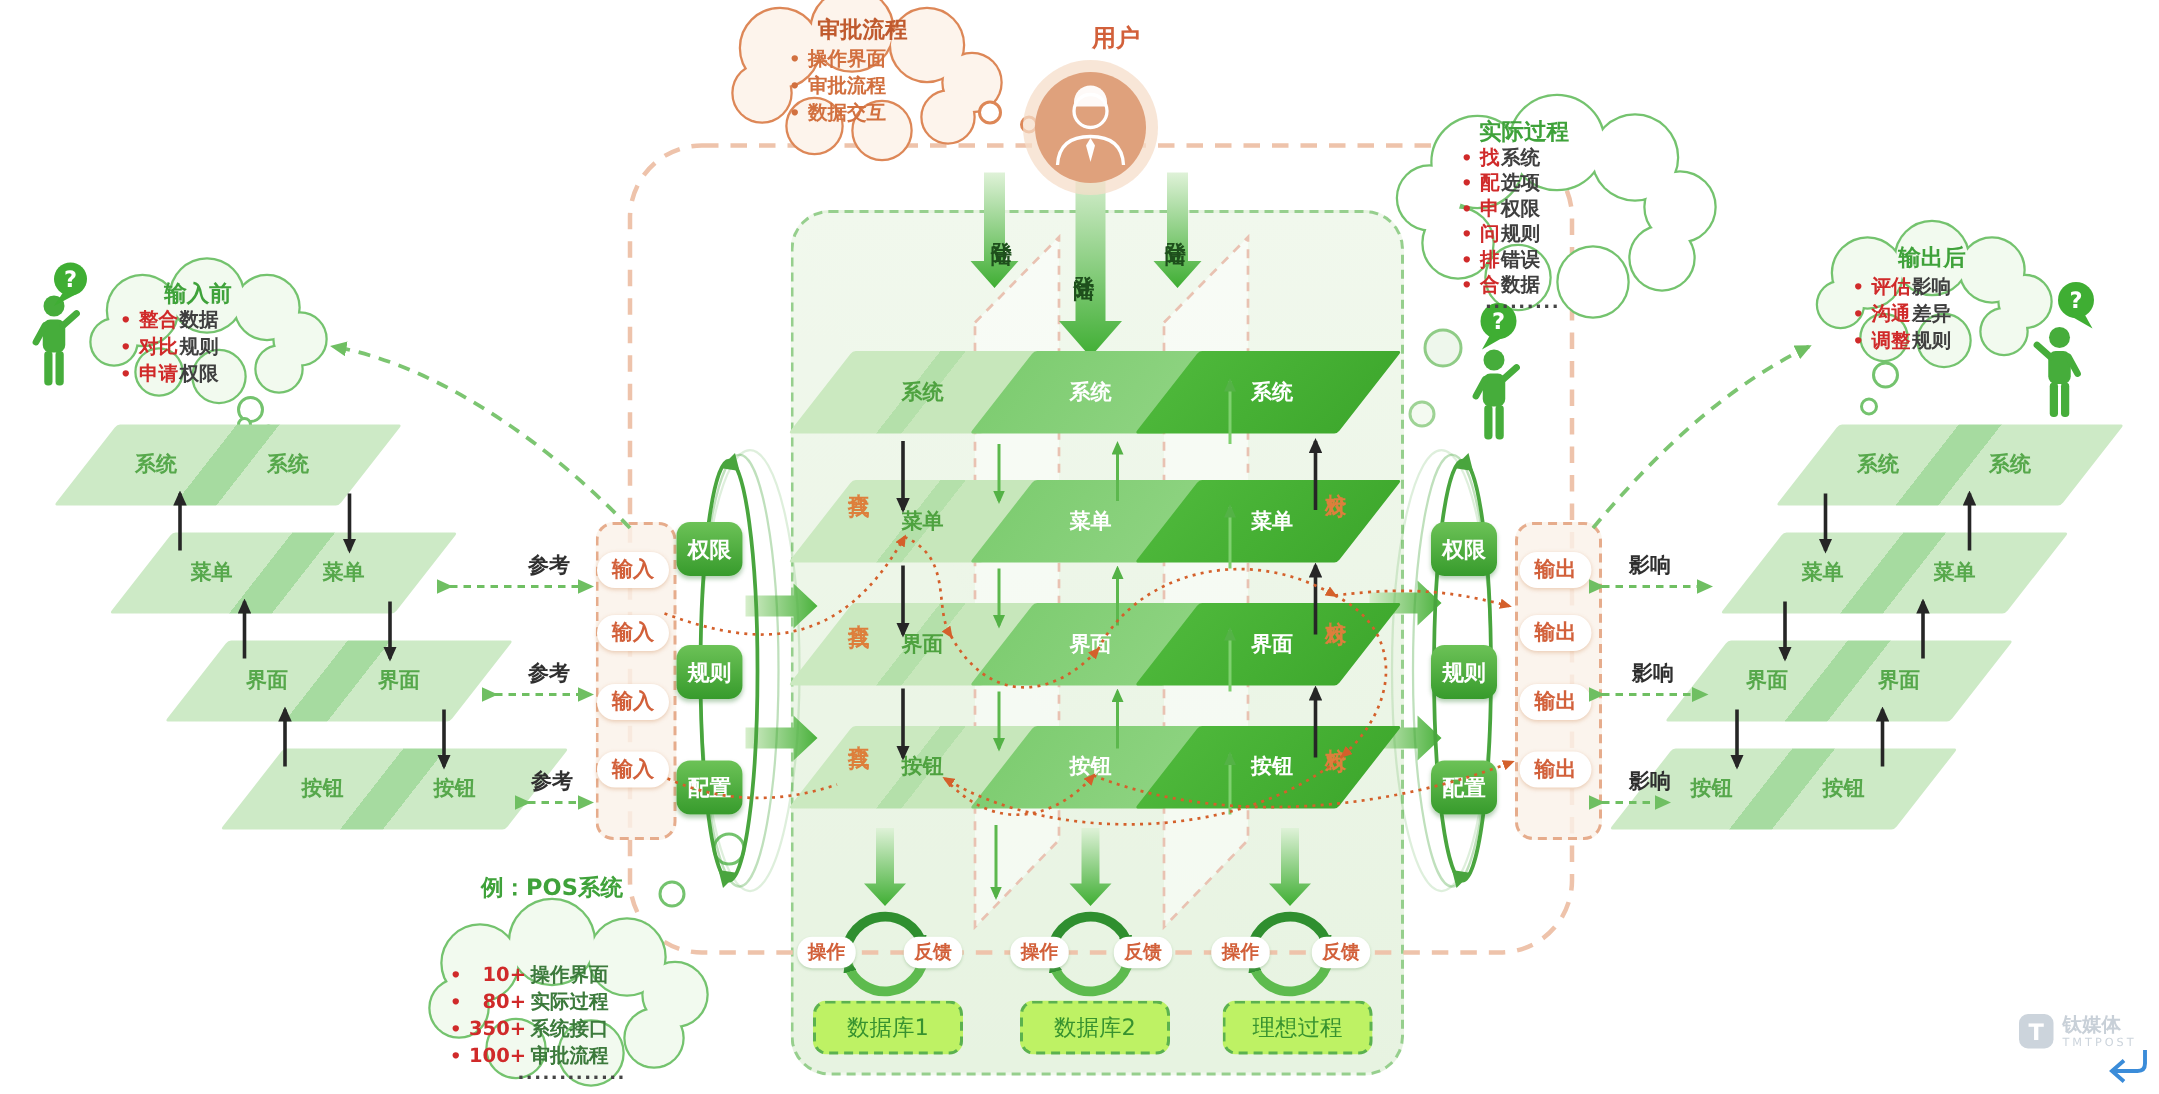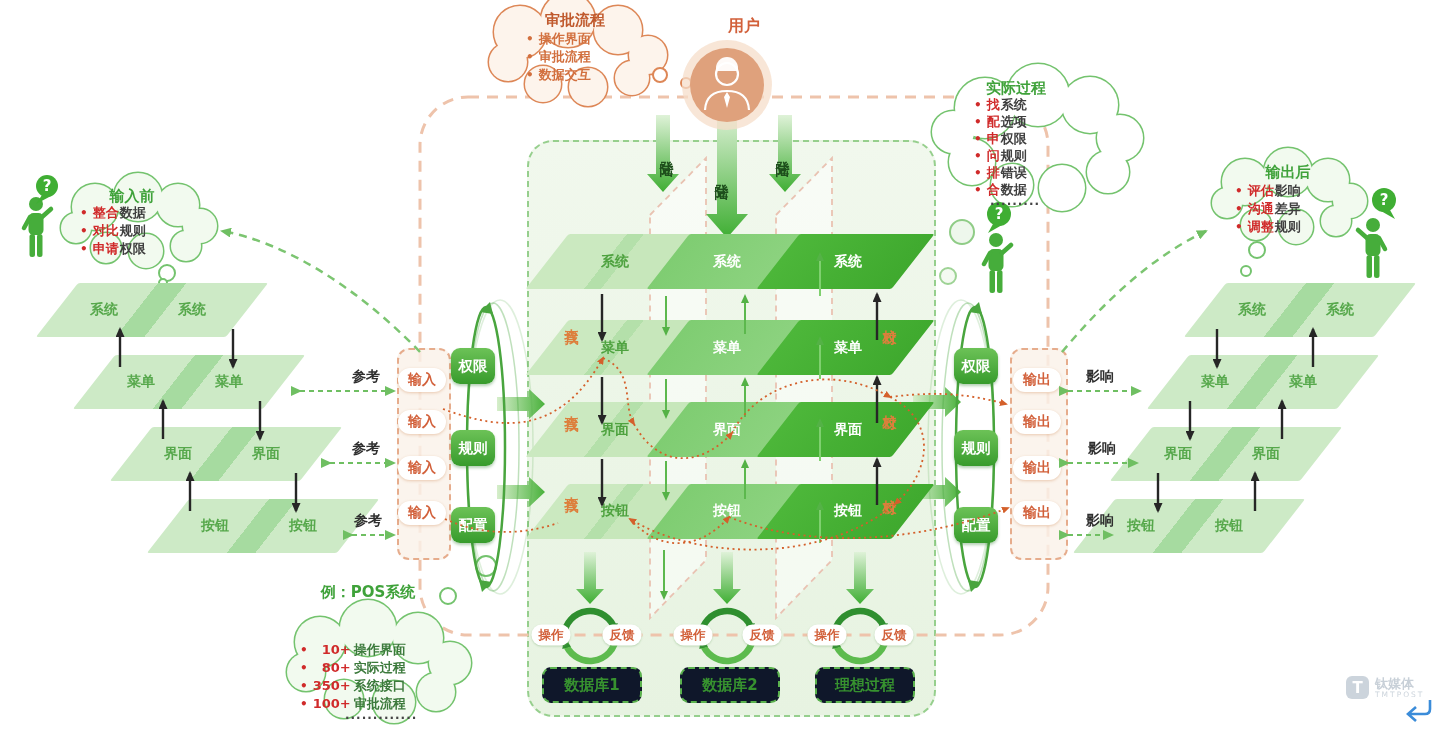--- a/index.html
+++ b/index.html
@@ -30,22 +30,22 @@
         padding:3px 10px;font-weight:bold;font-size:14px;color:#d2603a;
         box-shadow:0 1px 3px rgba(200,120,60,.35);white-space:nowrap;}
   .opill{position:absolute;z-index:3;transform:translate(-50%,-50%);background:#fff;border-radius:10px;
         padding:2px 7px;font-weight:bold;font-size:12.5px;color:#d2603a;
         box-shadow:0 1px 2px rgba(120,170,110,.4);white-space:nowrap;}
   .sq{position:absolute;z-index:3;transform:translate(-50%,-50%);width:44px;height:36px;border-radius:9px;
       background:linear-gradient(180deg,#6cc257,#379b2c);color:#fff;font-weight:bold;font-size:14.5px;
       display:flex;align-items:center;justify-content:center;box-shadow:0 2px 3px rgba(40,120,40,.35);}
   .iobox{position:absolute;z-index:3;border:2px dashed #e6ac8c;border-radius:12px;background:rgba(250,241,233,.82);}
   .db{position:absolute;z-index:3;transform:translate(-50%,-50%);width:96px;height:32px;border:2px dashed #5bb24e;
-      border-radius:9px;background:#0f172a;display:flex;align-items:center;justify-content:center;
-      font-weight:bold;font-size:15px;color:#37922f;}
+      border-radius:9px;background:#bef264;display:flex;align-items:center;justify-content:center;
+      font-weight:normal;font-size:15px;color:#37922f;}
   .ci{position:absolute;z-index:3;display:flex;align-items:baseline;font-weight:bold;font-size:13px;color:#3f3f3f;white-space:nowrap;}
   .ci::before{content:"•";margin-right:5px;font-size:12px;color:#d02a2a;}
   .ci.o{color:#d2703f;}
   .ci.o::before{color:#d2703f;}
   .ci .em{color:#d02a2a;margin-right:1px;}
   .ci.gx{color:#3c7a3c;}
   .ci.gx .em{min-width:38px;text-align:right;margin-right:3px;}
   .ell{position:absolute;z-index:3;font-weight:bold;font-size:12px;color:#444;letter-spacing:1px;}
   .wm{position:absolute;z-index:3;display:flex;align-items:center;gap:6px;}
   .wm .sqr{width:23px;height:23px;border-radius:6px;background:#ccd4dc;color:#fff;font-weight:bold;font-size:15px;

